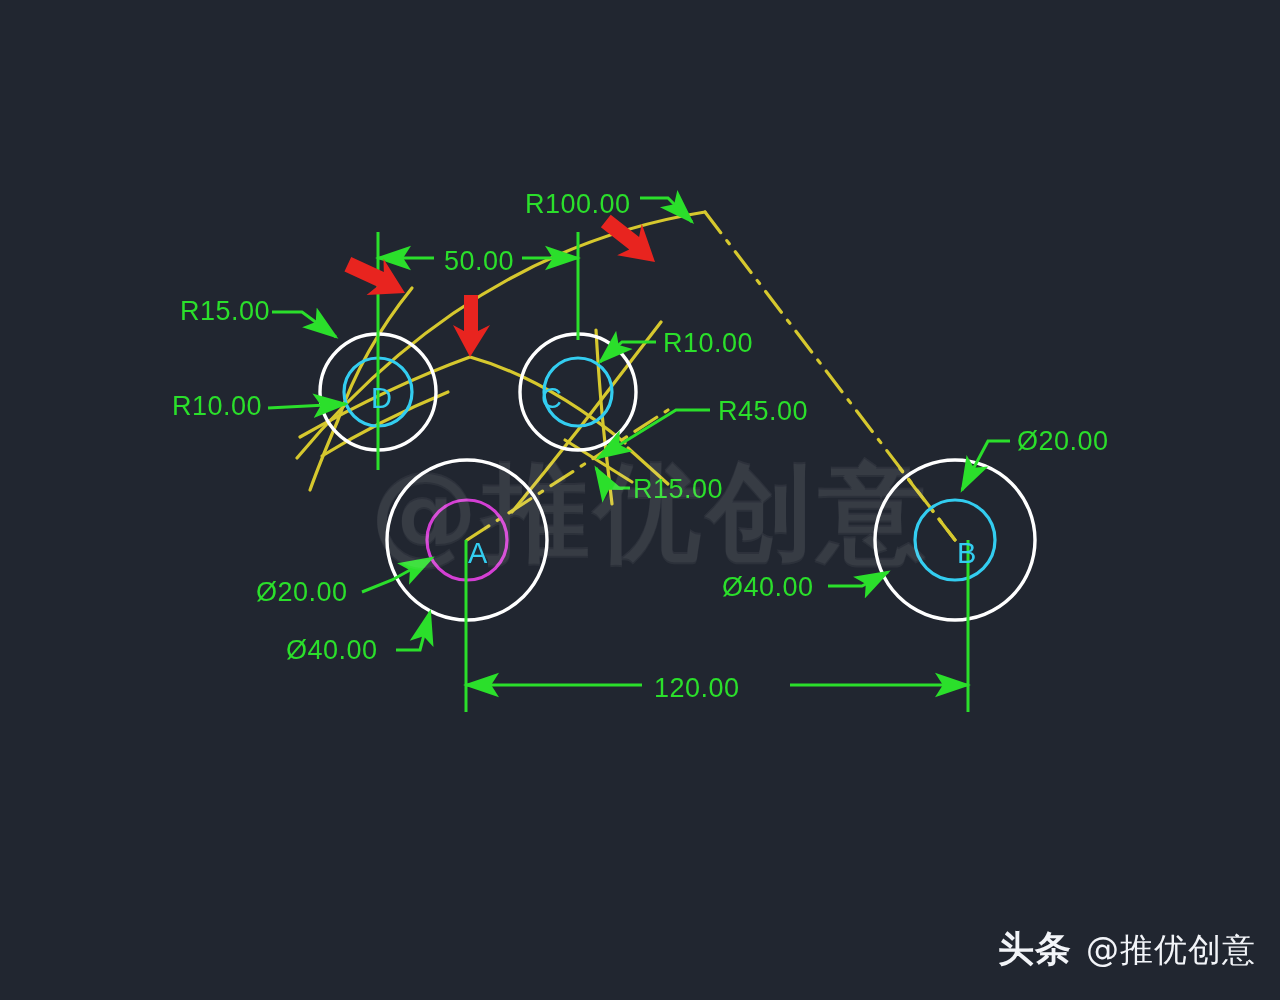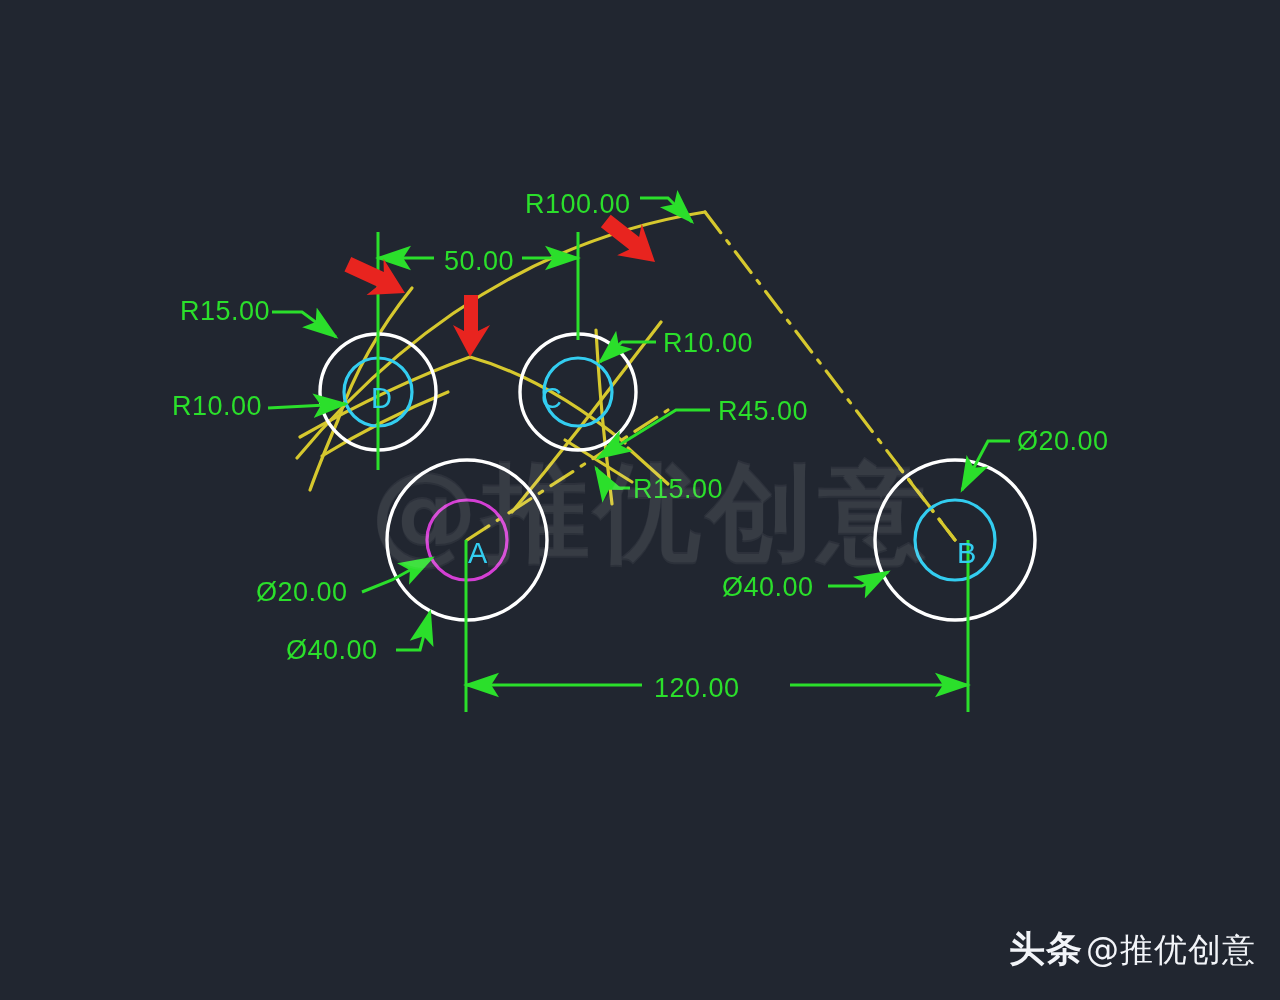--- a/index.html
+++ b/index.html
@@ -49,21 +49,21 @@
     letter-spacing: 4px;
     pointer-events: none;
     white-space: nowrap;
   }
   .brand {
     position: absolute;
     right: 24px;
     bottom: 26px;
     display: flex;
     align-items: baseline;
-    gap: 3px;
+    gap: 14px;
     color: #f2f4f8;
     font-family: "DejaVu Sans", sans-serif;
     white-space: nowrap;
   }
   .brand-main {
     font-size: 36px;
     font-weight: bold;
     letter-spacing: 1px;
   }
   .brand-handle {

